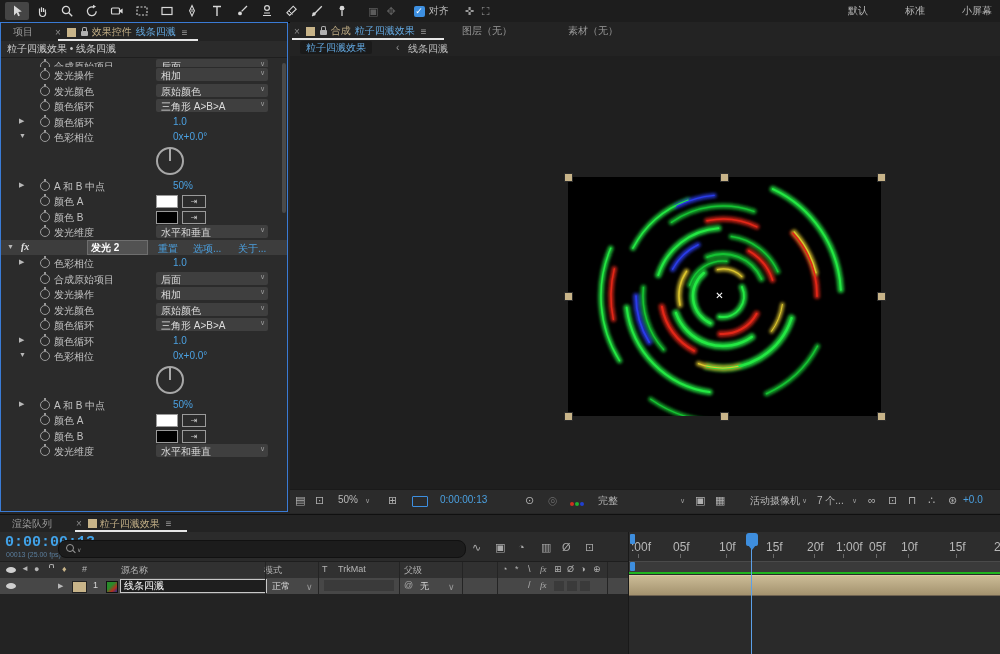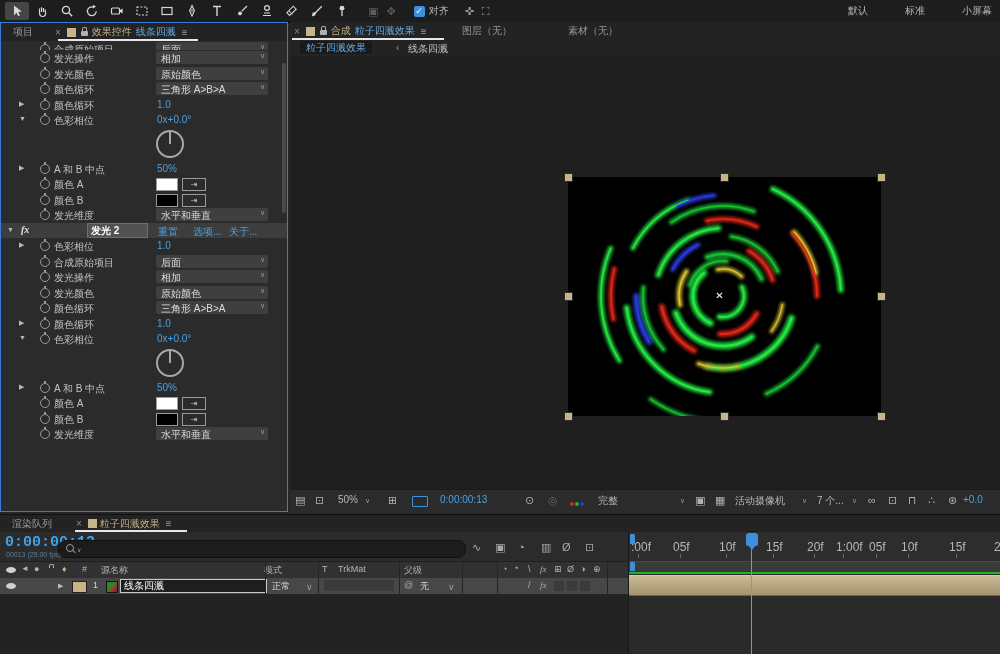--- a/index.html
+++ b/index.html
@@ -34,21 +34,21 @@
   .erow.clipped{height:9px;overflow:hidden}
   .erow .tw{position:absolute;left:18px;top:3px;font-size:7px;color:#b8b8b8}
   .fxrow{background:#3d3d3d}
   .fxrow .tw{left:6px}
   .sw{position:absolute;left:39px;top:3px;width:8px;height:8px;border:1px solid #9a9a9a;border-radius:50%}
   .sw::before{content:"";position:absolute;left:3px;top:-3px;width:2px;height:2px;background:#9a9a9a}
   .elabel{position:absolute;left:53px;top:2px;white-space:nowrap}
   .dd{position:absolute;left:155px;top:1px;width:112px;height:13px;background:#3f3f3f;border-radius:2px;color:#dcdcdc}
   .dd-t{position:absolute;left:5px;top:1px;white-space:nowrap}
   .chev{position:absolute;right:3px;top:1px;font-size:7px;color:#9a9a9a}
-  .val{position:absolute;left:156px;top:2px;color:#4ba0e0}
+  .val{position:absolute;left:172px;top:2px;color:#4ba0e0}
   .cswatch{position:absolute;left:155px;top:2px;width:20px;height:11px;border:1px solid #9a9a9a}
   .pip{position:absolute;left:181px;top:2px;width:22px;height:11px;border:1px solid #9a9a9a;color:#c8c8c8;font-size:8px;line-height:11px;text-align:center}
   .dial-row{height:33px}
   .dial{position:absolute;left:155px;top:2px;width:24px;height:24px;border:2px solid #a8a8a8;border-radius:50%}
   .dial-hand{position:absolute;left:11px;top:0;width:2px;height:12px;background:#a8a8a8}
   .fxglyph{position:absolute;left:20px;top:1px;font-style:italic;font-weight:bold;color:#e0e0e0;font-family:"Liberation Serif","DejaVu Serif",serif}
   .fxname{position:absolute;left:86px;top:0;width:56px;height:13px;background:#525252;border:1px solid #6e6e6e;color:#fff;font-weight:bold;padding-left:3px;line-height:13px;white-space:nowrap;overflow:hidden}
   .fxlink{position:absolute;top:2px;color:#4ba0e0}
   #fx-scroll{position:absolute;right:1px;top:40px;width:4px;height:150px;background:#4a4a4a;border-radius:2px}
   
@@ -205,20 +205,21 @@
     <div class="tabstrip">
       <span class="tab-dim" style="margin-left:12px">项目</span>
       <span class="tab-close" style="margin-left:22px">×</span>
       <span class="tansq"></span>
       <span class="lk"></span>
       <span class="tab-tan">效果控件</span>
       <span class="tab-blue" style="margin-left:4px">线条四溅</span>
       <span class="tab-menu">≡</span>
     </div>
     <div class="underline" style="left:57px;top:16px;width:140px"></div>
+    <div id="fx-title">粒子四溅效果 • 线条四溅</div>
     <div id="fx-rows">
         <div class="erow clipped">
           <span class="tw"></span>
           <span class="sw"></span>
           <span class="elabel">合成原始项目</span>
           <span class="dd">
             <span class="dd-t">后面</span>
             <span class="chev">∨</span>
           </span>
         </div>
@@ -294,21 +295,21 @@
             <span class="dd-t">水平和垂直</span>
             <span class="chev">∨</span>
           </span>
         </div>
         <div class="erow fxrow">
           <span class="tw">▼</span>
           <span class="fxglyph">fx</span>
           <span class="fxname">发光 2</span>
           <span class="fxlink" style="left: 157px;">重置</span>
           <span class="fxlink" style="left: 192px;">选项...</span>
-          <span class="fxlink" style="left: 228px;">关于...</span>
+          <span class="fxlink" style="left: 237px;">关于...</span>
         </div>
         <div class="erow">
           <span class="tw">▶</span>
           <span class="sw"></span>
           <span class="elabel">色彩相位</span>
           <span class="val">1.0</span>
         </div>
         <div class="erow">
           <span class="tw"></span>
           <span class="sw"></span>
@@ -509,21 +510,21 @@
       <span class="vb" style="left:122px;top:6px"><span class="roi" style="display:inline-block"></span></span>
       <span class="vb blue" style="left:150px">0:00:00:13</span>
       <span class="vb icon" style="left:235px">⊙</span>
       <span class="vb icon" style="left:258px;color:#6a6a6a">◎</span>
       <span class="vb" style="left:280px;top:7px"><span class="chdot" style="background:#d03020"></span><span class="chdot" style="background:#20b030"></span><span class="chdot" style="background:#2040d0"></span></span>
       <span class="vb" style="left:308px">完整</span>
       <span class="vb chev2" style="left:390px;top:7px">∨</span>
       <span class="vb icon" style="left:405px">▣</span>
       <span class="vb icon" style="left:425px">▦</span>
 
-      <span class="vb" style="left:445px">活动摄像机</span>
+      <span class="vb" style="left:460px">活动摄像机</span>
       <span class="vb chev2" style="left:512px;top:7px">∨</span>
       <span class="vb" style="left:527px">7 个...</span>
       <span class="vb chev2" style="left:562px;top:7px">∨</span>
       <span class="vb icon" style="left:578px">∞</span>
       <span class="vb icon" style="left:598px">⊡</span>
       <span class="vb icon" style="left:618px">⊓</span>
       <span class="vb icon" style="left:638px">∴</span>
       <span class="vb icon" style="left:658px">⊛</span>
       <span class="vb blue" style="left:673px">+0.0</span>
     </div>
@@ -553,21 +554,21 @@
       <span class="tl-icon" style="left:562px">Ø</span>
       <span class="tl-icon" style="left:585px">⊡</span>
 
       <div id="tl-header">
         <span class="eye" style="left:6px;top:5px"></span>
         <span class="hcol" style="left:21px;font-size:8px">◄</span>
         <span class="hcol" style="left:34px">●</span>
         <span class="lk abs" style="left:46px;top:6px"></span>
         <span class="hcol" style="left:62px;color:#c8b489">♦</span>
         <span class="hcol" style="left:82px">#</span>
-        <span class="hcol" style="left:101px">源名称</span>
+        <span class="hcol" style="left:121px">源名称</span>
         <span class="hcol" style="left:264px">模式</span>
         <span class="hcol" style="left:322px">T</span>
         <span class="hcol" style="left:338px">TrkMat</span>
         <span class="hcol" style="left:404px">父级</span>
         <span class="swc" style="left:502px">◔</span>
         <span class="swc" style="left:515px">*</span>
         <span class="swc" style="left:528px">\</span>
         <span class="swc" style="left:540px;font-style:italic;font-family:'Liberation Serif',serif">fx</span>
         <span class="swc" style="left:554px">⊞</span>
         <span class="swc" style="left:567px">Ø</span>

